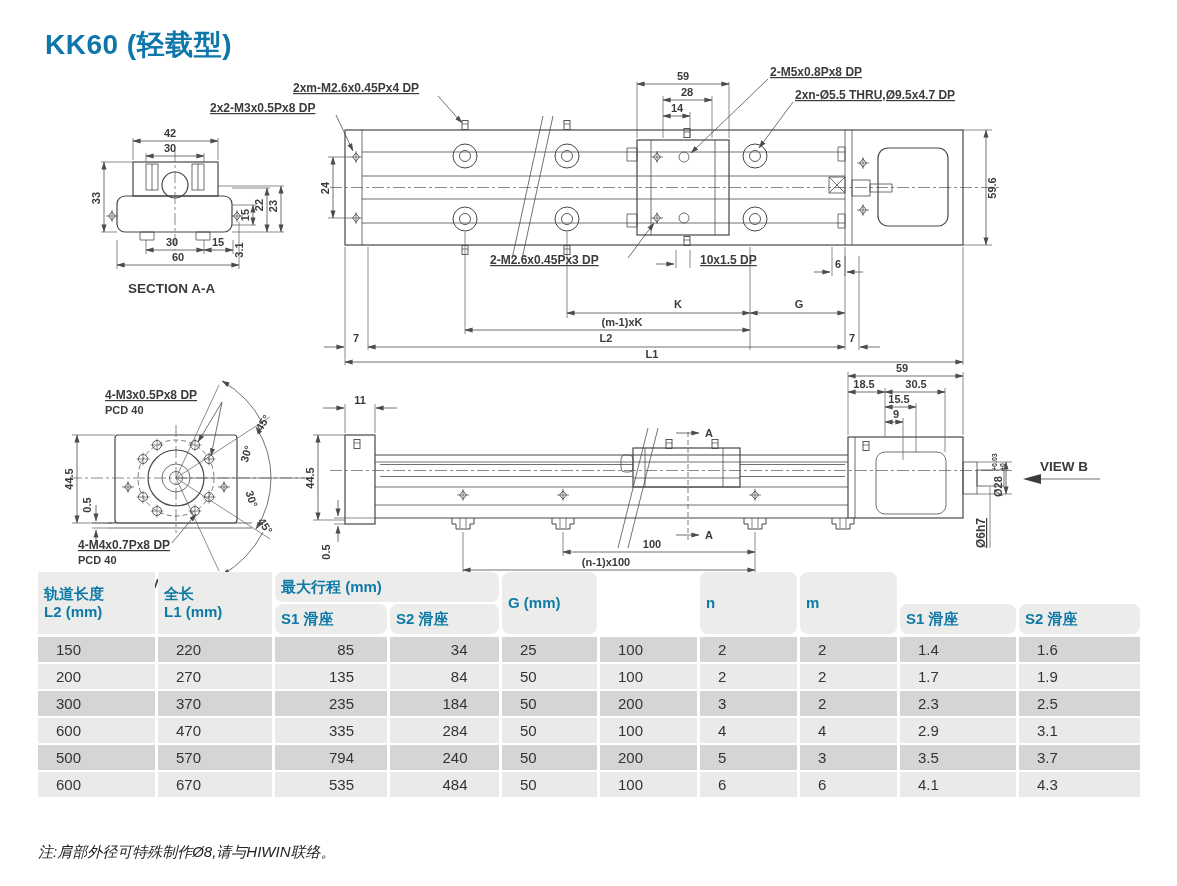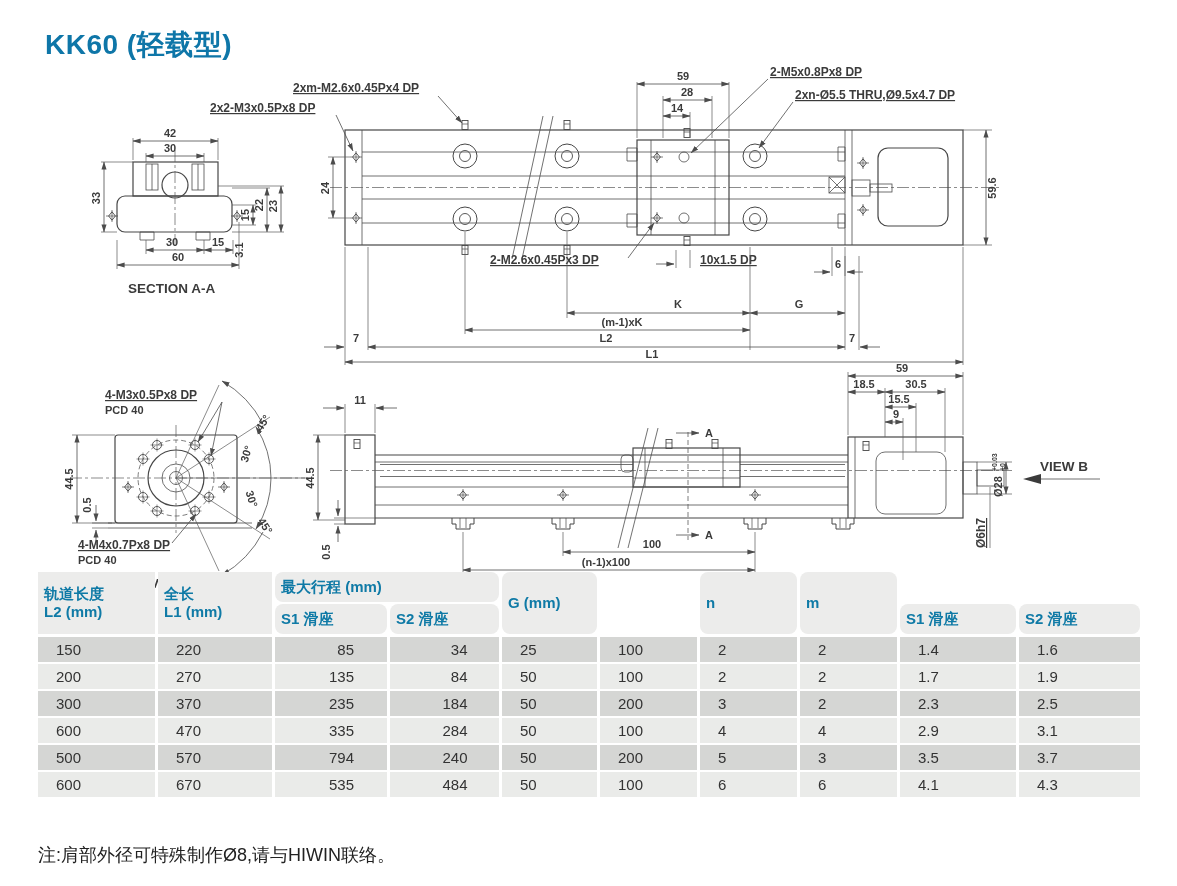--- a/index.html
+++ b/index.html
@@ -36,21 +36,21 @@
   .h-st{grid-column:3/5;grid-row:1}.h-s1{grid-column:3;grid-row:2}.h-s2{grid-column:4;grid-row:2}
   .h-g{grid-column:5;grid-row:1/3}.h-k{grid-column:6;grid-row:1/3}
   .h-n{grid-column:7;grid-row:1/3}.h-m{grid-column:8;grid-row:1/3}
   .h-w{grid-column:9/11;grid-row:1}.h-w1{grid-column:9;grid-row:2}.h-w2{grid-column:10;grid-row:2}
   .tr{display:contents;}
   .td{font-size:15px;color:#333;display:flex;align-items:center;padding-left:18px;}
   .tr.dark>.td{background:#d5d6d4;}
   .tr.light>.td{background:#eaebe9;}
   .td.cs{padding-left:20px;justify-content:center;}
   .td.cs .v{display:inline-block;min-width:26px;text-align:right;}
-  #note{position:absolute;left:38px;top:843px;font-size:18px;color:#222;}
+  #note{position:absolute;left:38px;top:843px;font-size:15px;color:#222;font-style:italic;}
 </style>
 </head>
 <body>
 
 <div id="page">
 
   <div id="title">KK60 (轻载型)</div>
 
   <svg id="draw" width="1177" height="600" viewBox="0 0 1177 600">
     <defs>

